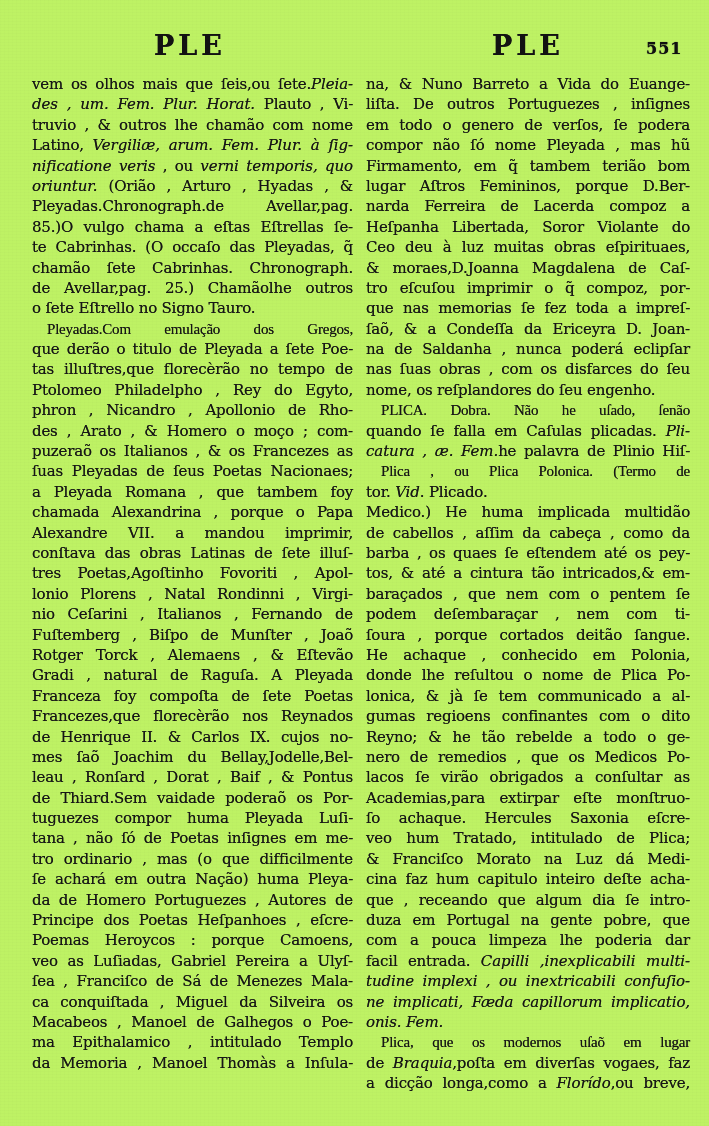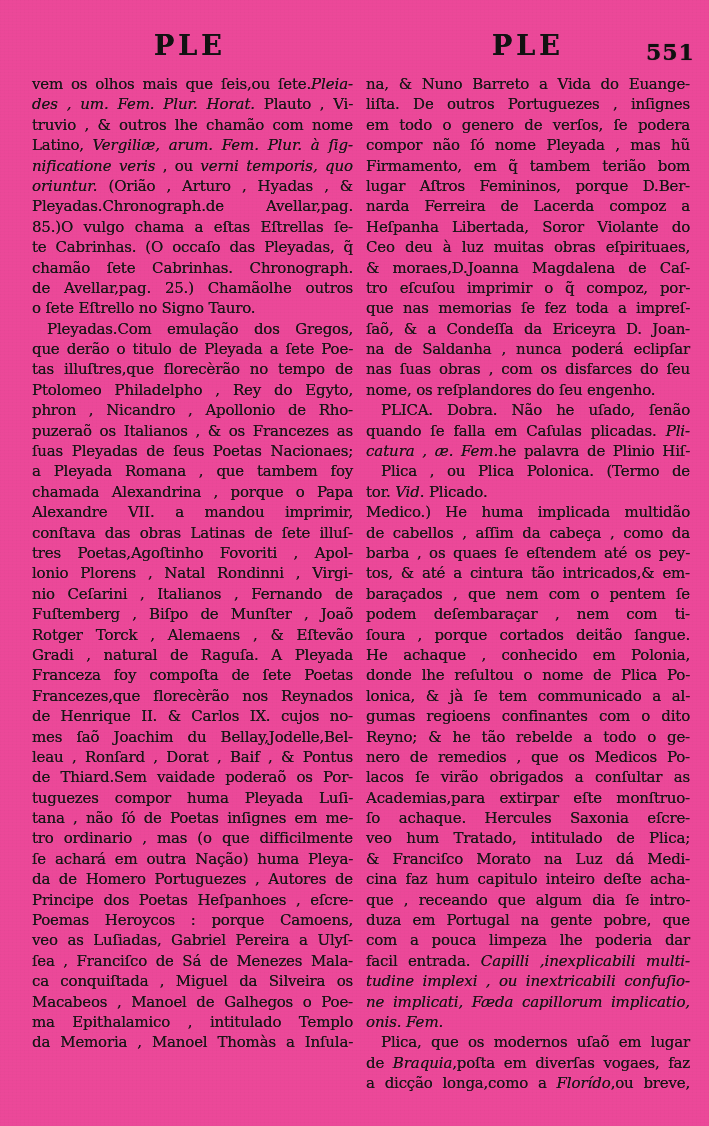--- a/index.html
+++ b/index.html
@@ -3,60 +3,60 @@
 <meta charset="utf-8">
 <style>
   html,body{margin:0;padding:0;}
   body{
     width:709px;height:1126px;overflow:hidden;
     background:#e9e9e7;
     font-family:"DejaVu Serif", serif;
   }
   .page{
     position:relative;width:709px;height:1126px;
-    background:#ec4899;color:#161616;
+    background:#bef264;color:#161616;
   }
   .noise{
     position:absolute;inset:0;pointer-events:none;
     background:
       repeating-linear-gradient(0deg, rgba(60,60,55,0.015) 0 1px, transparent 1px 3px),
       repeating-linear-gradient(90deg, rgba(60,60,55,0.012) 0 1px, transparent 1px 4px);
   }
   .running-head{
     position:absolute;top:30px;left:0;width:709px;height:36px;
   }
   .head-title{
     position:absolute;top:0;
     font-size:27px;font-weight:bold;letter-spacing:4px;
     color:#121212;text-shadow:0 0 0.6px #222;
   }
   .head-left{left:150px;width:80px;text-align:center;}
   .head-right{left:488px;width:80px;text-align:center;}
   .page-num{
     position:absolute;top:9px;left:646px;
-    font-size:22px;font-weight:bold;letter-spacing:1px;
+    font-size:16px;font-weight:bold;letter-spacing:1px;
     color:#101010;text-shadow:0 0 0.8px #222;
   }
   .col{
     position:absolute;top:74px;
   }
   .col-left{left:32px;width:321px;}
   .col-right{left:366px;width:324px;}
   .line{
     height:20.4px;
     font-size:15px;
     line-height:20.4px;
     letter-spacing:-0.2px;
     white-space:nowrap;
     text-align:justify;
     text-align-last:justify;
     text-shadow:0 0 0.45px rgba(20,20,20,0.75);
   }
   .line i{letter-spacing:-0.1px;}
-  .line.indent{text-indent:15px;}
+  .line.indent{text-indent:15px;font-family:Liberation Serif, serif;}
   .line.parend{text-align-last:left;}
   .line.alright{text-align-last:right;}
 </style>
 </head>
 <body>
 
 <div class="page">
   <div class="noise"></div>
 
   <div class="running-head">
@@ -76,20 +76,21 @@
       <div class="line">85.)O vulgo chama a eſtas Eſtrellas ſe-</div>
       <div class="line">te Cabrinhas. (O occaſo das Pleyadas, q̃</div>
       <div class="line">chamão ſete Cabrinhas. Chronograph.</div>
       <div class="line">de Avellar,pag. 25.) Chamãolhe outros</div>
       <div class="line parend">o ſete Eſtrello no Signo Tauro.</div>
       <div class="line indent">Pleyadas.Com emulação dos Gregos,</div>
       <div class="line">que derão o titulo de Pleyada a ſete Poe-</div>
       <div class="line">tas illuſtres,que florecèrão no tempo de</div>
       <div class="line">Ptolomeo Philadelpho , Rey do Egyto,</div>
       <div class="line">phron , Nicandro , Apollonio de Rho-</div>
+      <div class="line">des , Arato , &amp; Homero o moço ; com-</div>
       <div class="line">puzeraõ os Italianos , &amp; os Francezes as</div>
       <div class="line">ſuas Pleyadas de ſeus Poetas Nacionaes;</div>
       <div class="line">a Pleyada Romana , que tambem foy</div>
       <div class="line">chamada Alexandrina , porque o Papa</div>
       <div class="line">Alexandre VII. a mandou imprimir,</div>
       <div class="line">conſtava das obras Latinas de ſete illuſ-</div>
       <div class="line">tres Poetas,Agoſtinho Fovoriti , Apol-</div>
       <div class="line">lonio Plorens , Natal Rondinni , Virgi-</div>
       <div class="line">nio Ceſarini , Italianos , Fernando de</div>
       <div class="line">Fuſtemberg , Biſpo de Munſter , Joaõ</div>

